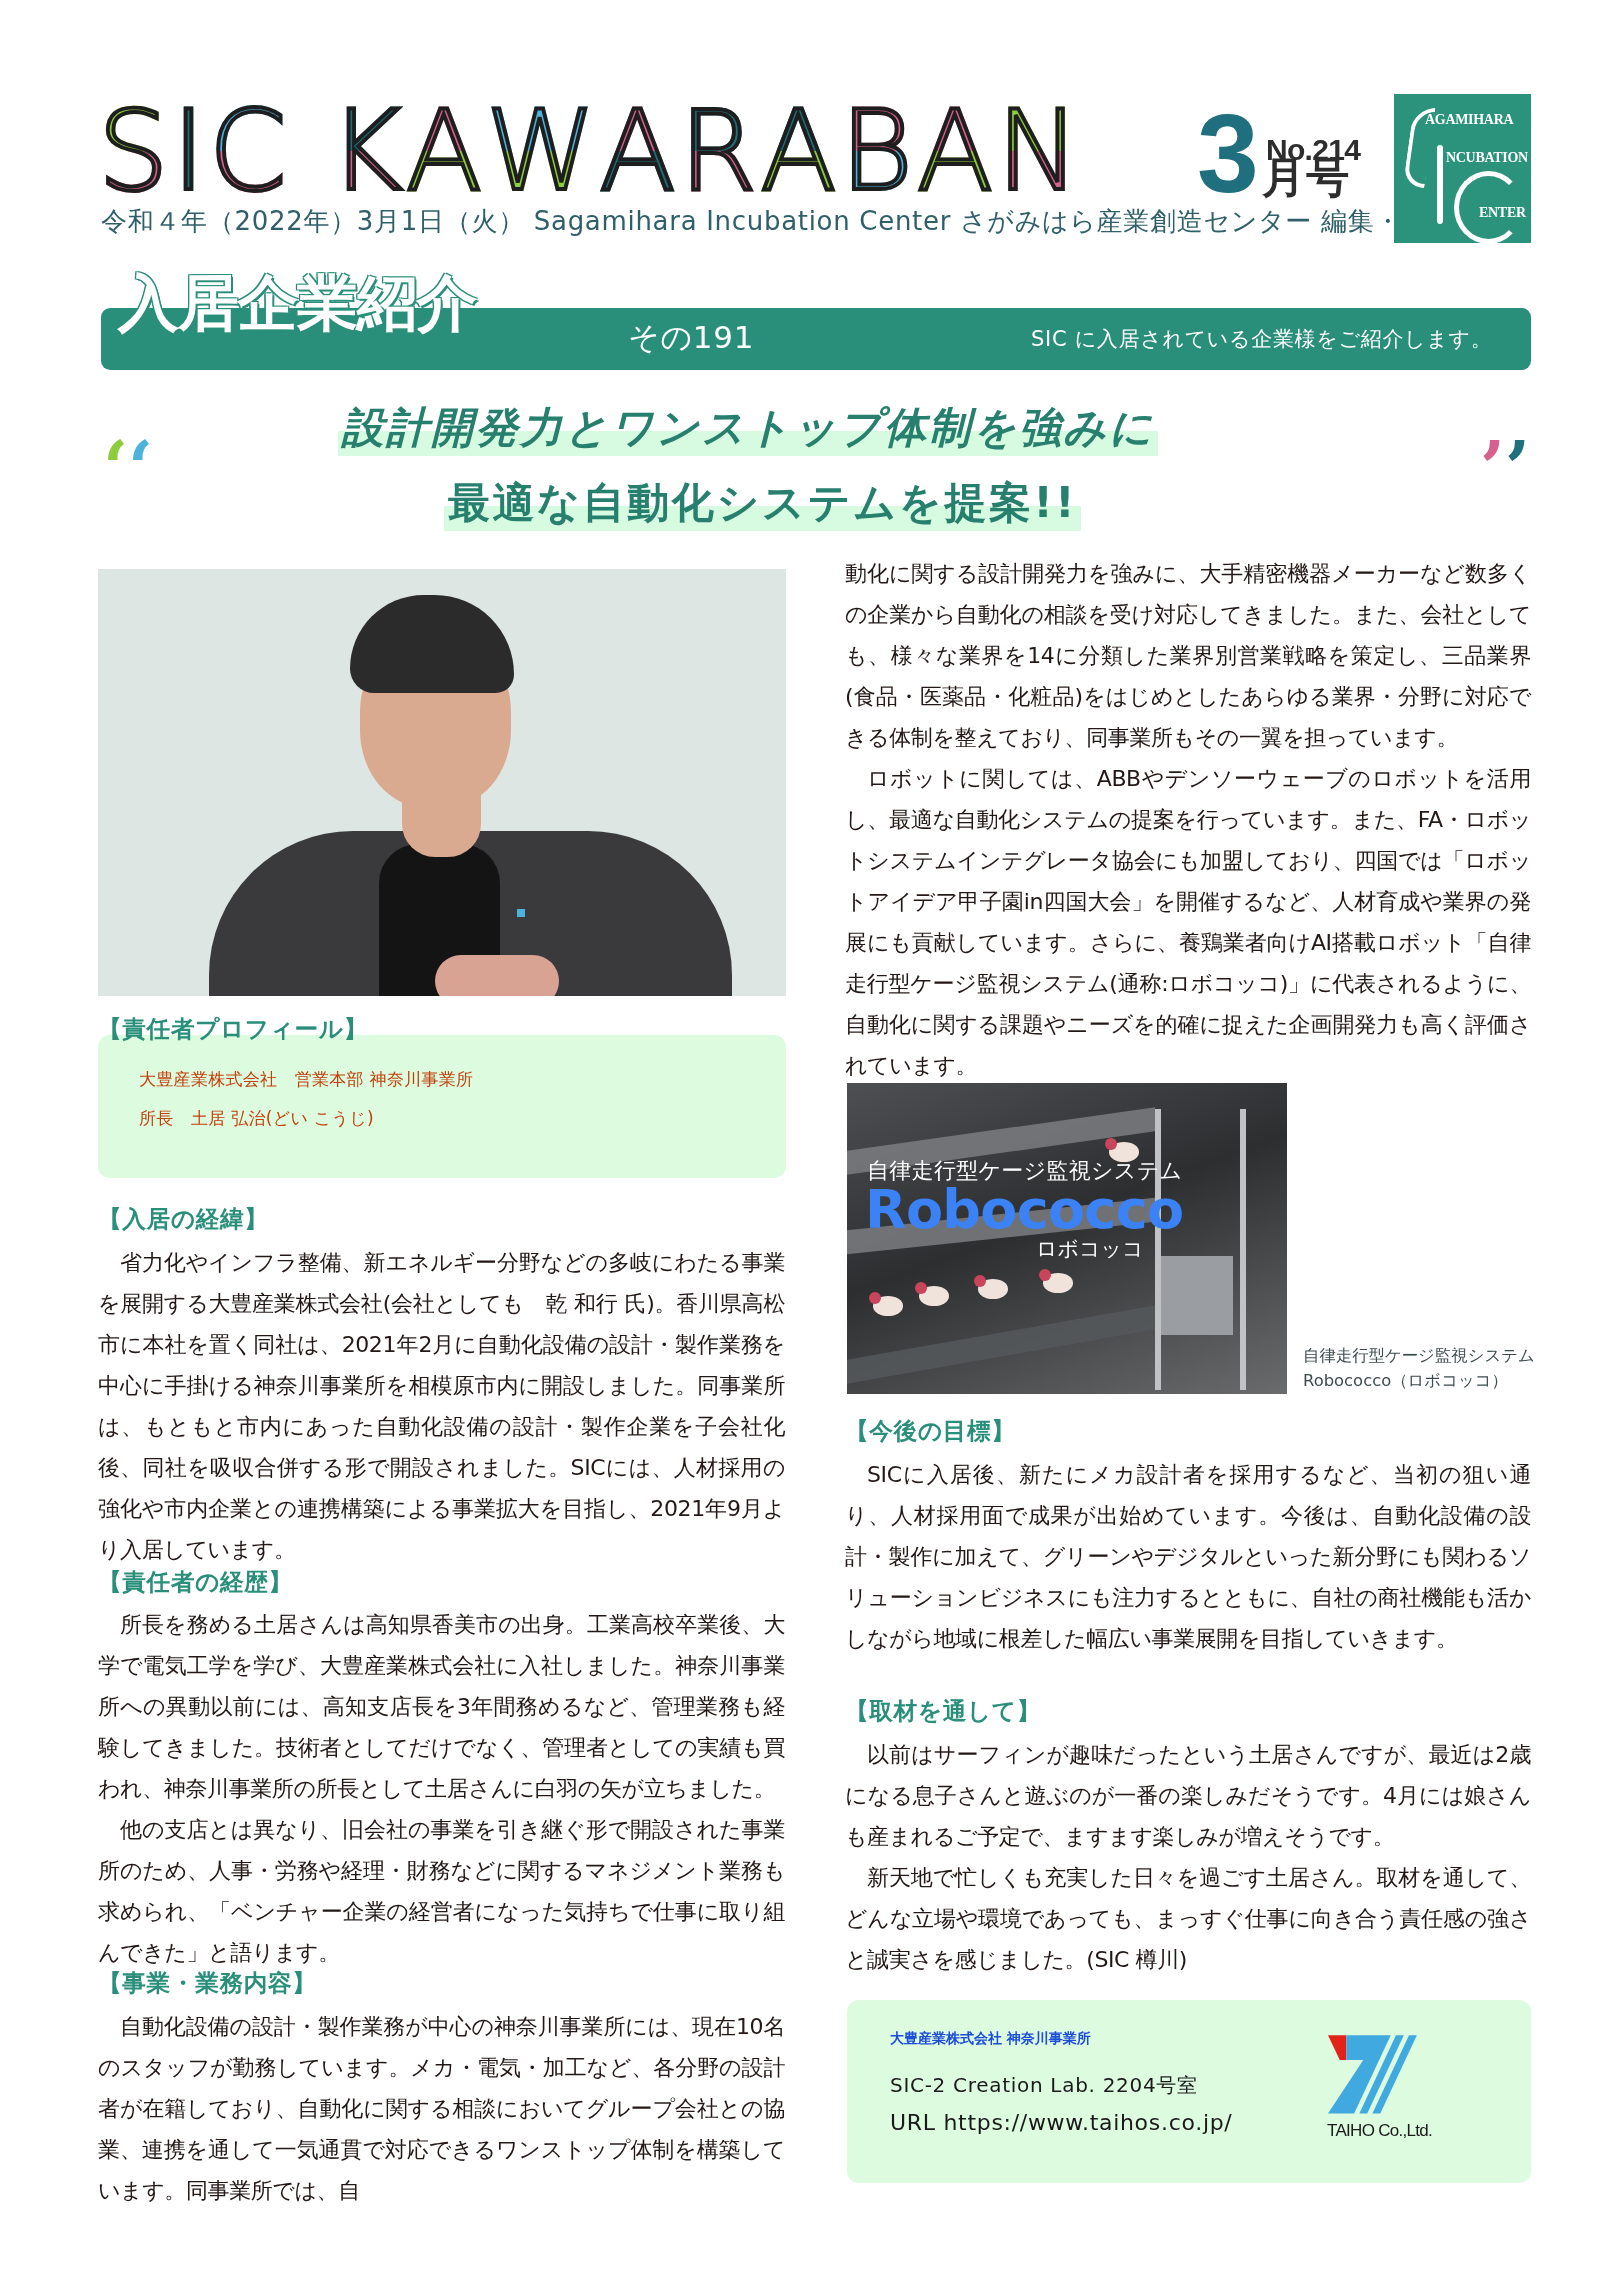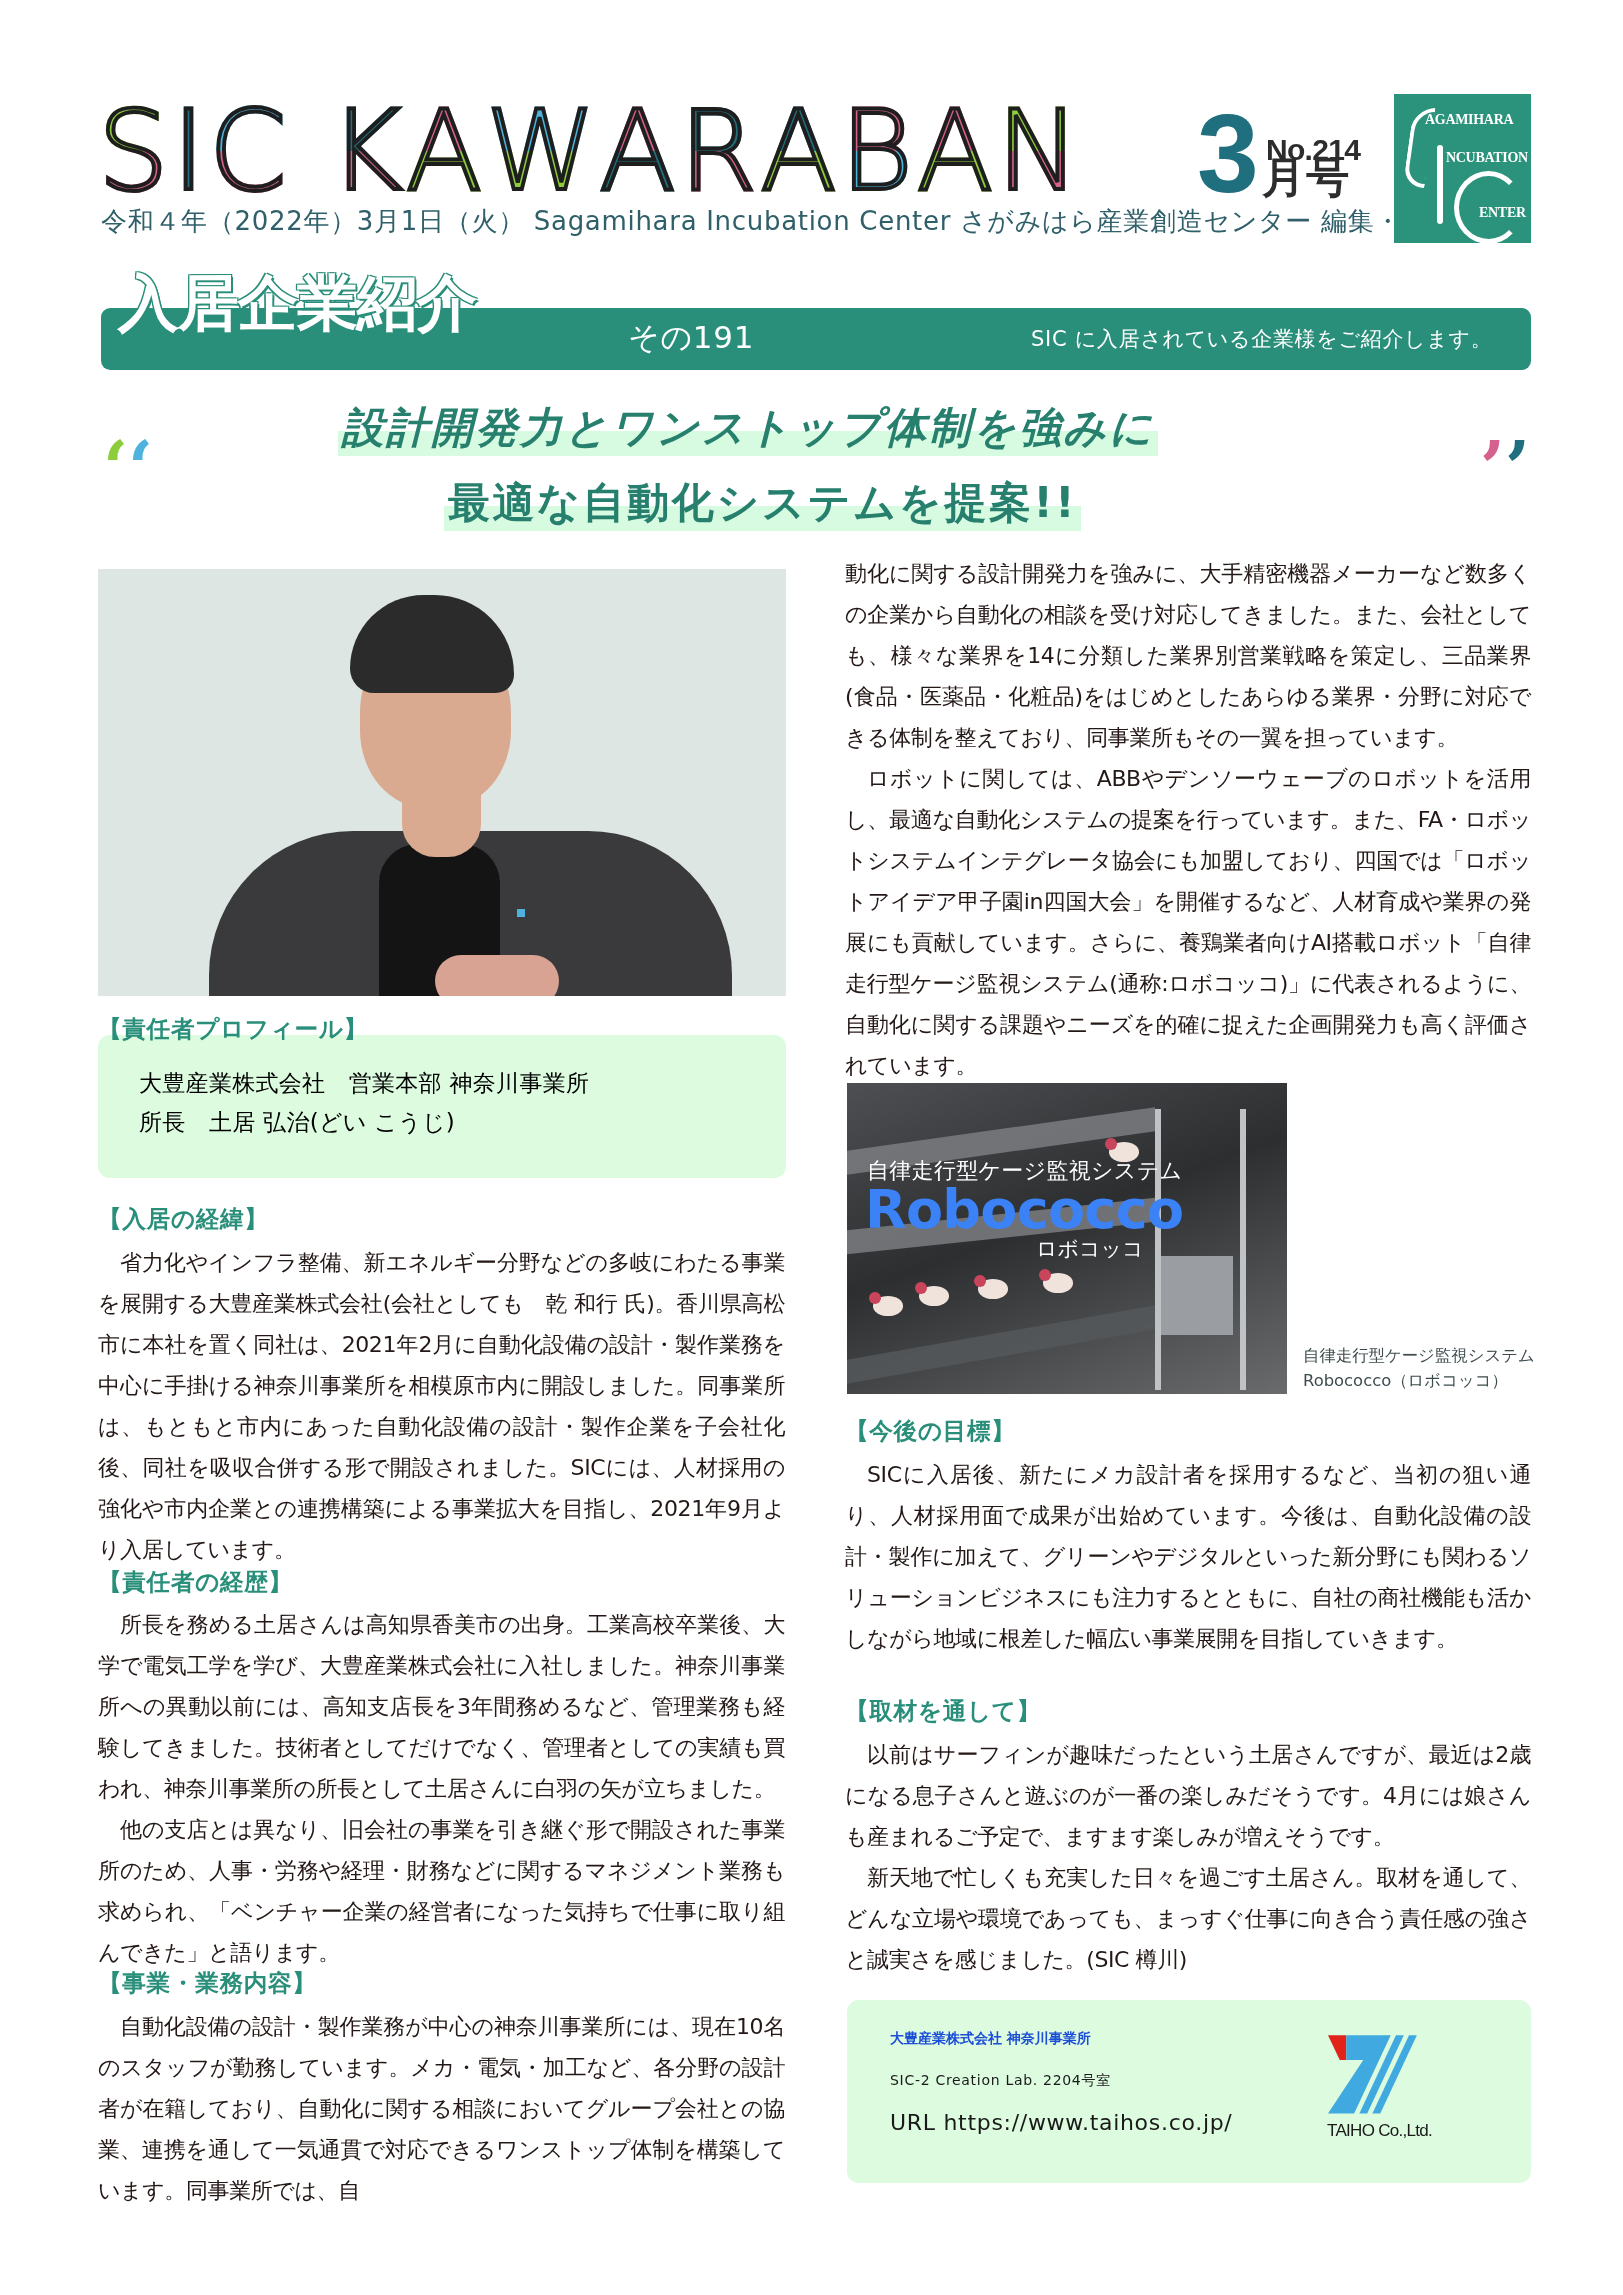--- a/index.html
+++ b/index.html
@@ -64,38 +64,38 @@
   .photo .pin { position:absolute; left:419px; top:340px; width:7.9px; height:7.9px; background:#4db3dc; }
 
   
   .sec-h { font-family:"DejaVu Sans", sans-serif; font-weight:700; font-size:23.6px; color:#2a8f7a; letter-spacing:0.7px; white-space:nowrap; }
   .para { font-size:22px; line-height:41px; color:#231815; text-align:justify; text-justify:inter-character; letter-spacing:-0.4px; }
   .para p { margin:0; text-indent:1em; }
   .col-left { left:98px; width:687px; }
   .col-right { left:845px; width:686px; }
 
   .profile-box { left:98px; top:1035px; width:688px; height:143px; background:#dcfbdf; border-radius:11.8px; }
-  .profile-line { font-family:"DejaVu Sans", sans-serif; font-size:23px; color:#000000; white-space:nowrap; letter-spacing:0.3px; }
+  .profile-line { font-family:"DejaVu Sans", sans-serif; font-size:17px; color:#c2410c; white-space:nowrap; letter-spacing:0.3px; }
 
   
   .robo { left:847px; top:1083px; width:440px; height:311px; background:linear-gradient(160deg,#4d4f52 0%, #2c2e30 45%, #6a6b6c 100%); overflow:hidden; }
   .robo .shelf { position:absolute; left:0; height:23.6px; background:#7b7d80; opacity:.85; }
   .robo .frame { position:absolute; left:308px; top:26px; width:79px; height:281px; border-left:6.5px solid #bfc3c6; border-right:6.5px solid #bfc3c6; }
   .robo .frame-box { position:absolute; left:314px; top:173px; width:72px; height:79px; background:#9a9ea2; }
   .robo .hen { position:absolute; width:30px; height:19.6px; background:#efe3dc; border-radius:50%; }
   .robo .hen::before { content:""; position:absolute; left:-3.9px; top:-3.9px; width:11.8px; height:11.8px; background:#c8455c; border-radius:50%; }
   .robo-sub { left:867px; top:1156px; font-size:22px; color:#ffffff; white-space:nowrap; letter-spacing:0.3px; }
   .robo-title { left:865px; top:1178px; font-family:"DejaVu Sans", sans-serif; font-weight:700; font-size:54px; color:#3b82f6; letter-spacing:-0.7px; }
   .robo-kana { left:1036px; top:1235px; font-size:21px; color:#ffffff; }
   .robo-cap { left:1303px; font-size:16.4px; color:#3d4b4f; white-space:nowrap; }
 
   
   .foot-box { left:847px; top:2000px; width:684px; height:183px; background:#dcfbdf; border-radius:11.8px; }
   .foot-company { left:890px; top:2030px; font-weight:700; font-size:14px; color:#1d4ed8; white-space:nowrap; }
-  .foot-room { left:890px; top:2072px; font-size:14px; color:#1a1a1a; white-space:nowrap; letter-spacing:0.7px; }
+  .foot-room { left:890px; top:2072px; font-size:20px; color:#1a1a1a; white-space:nowrap; letter-spacing:0.7px; }
   .foot-url { left:890px; top:2110px; font-size:22px; color:#1a1a1a; white-space:nowrap; letter-spacing:0.7px; }
   .taiho-logo { left:1328px; top:2035px; width:98px; height:82px; }
   .taiho-name { left:1327px; top:2121px; font-family:"Liberation Sans", sans-serif; font-size:17px; color:#1a1a1a; letter-spacing:-0.7px; }
 </style>
 </head>
 <body>
 
 <div class="abs masthead-title" id="mt-title">
     <span class="mt-letter" style="background: linear-gradient(rgb(141, 204, 58) 0%, rgb(141, 204, 58) 50%, rgb(214, 96, 142) 50%, rgb(214, 96, 142) 100%) text; -webkit-text-stroke: 3.9px rgb(30, 30, 30); paint-order: stroke;">S</span>
     <span class="mt-letter" style="background: linear-gradient(rgb(31, 111, 126) 0%, rgb(31, 111, 126) 50%, rgb(31, 111, 126) 50%, rgb(31, 111, 126) 100%) text; -webkit-text-stroke: 3.9px rgb(30, 30, 30); paint-order: stroke;">I</span>

